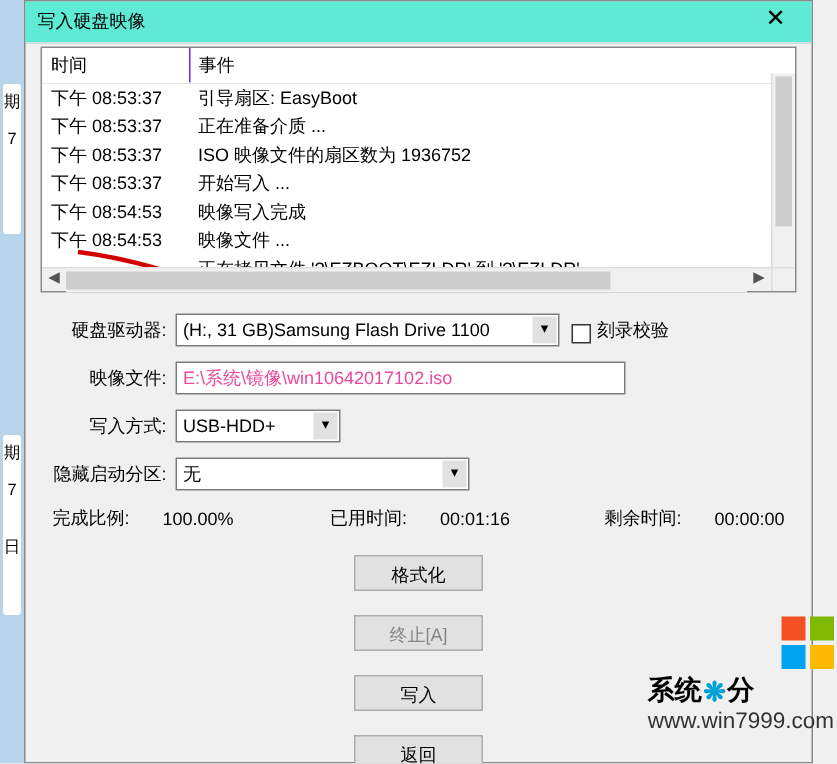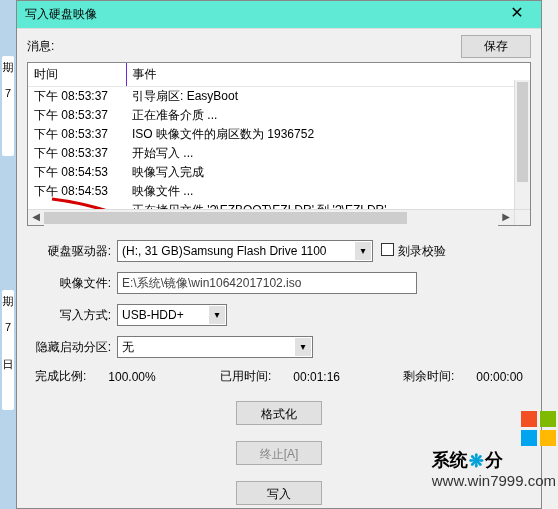--- a/index.html
+++ b/index.html
@@ -146,23 +146,23 @@
     font-size: 12px;
     display:flex;
     align-items:center;
   }
   .select-box { position:relative; }
   .select-box .sel-arrow {
     position:absolute; right:1px; top:1px; bottom:1px; width:16px;
     background:#e1e1e1;
     display:flex; align-items:center; justify-content:center; font-size:10px;
   }
-  .text-box.ro { color:#404040; }
+  .text-box.ro { color:#ec4899; }
   .checkbox {
-    display:flex; align-items:flex-start; margin-left:8px;
+    display:flex; align-items:flex-end; margin-left:8px;
   }
   .checkbox .box {
     width:13px; height:13px; border:1px solid #333; margin-right:4px; background:#fff;
   }
   .row-bottom {
     display:flex; align-items:center; margin: 6px 18px 0 18px;
   }
   .row-bottom .grp { display:flex; align-items:center; }
   .row-bottom .lbl { padding-right:4px; }
   .speed-row {
@@ -214,24 +214,20 @@
     <span>日</span>
   </div>
 </div>
 
 <div class="window">
   <div class="titlebar">
     <span class="title">写入硬盘映像</span>
     <div class="close-x">✕</div>
   </div>
 
-  <div class="msgrow">
-    <span class="lbl">消息:</span>
-    <div class="btn save">保存</div>
-  </div>
 
   <div class="log-outer">
     <div class="log-inner">
       <table class="log-table" id="log-table">
         <thead>
           <tr>
             <th>时间</th>
             <th>事件</th>
           </tr>
         </thead>

